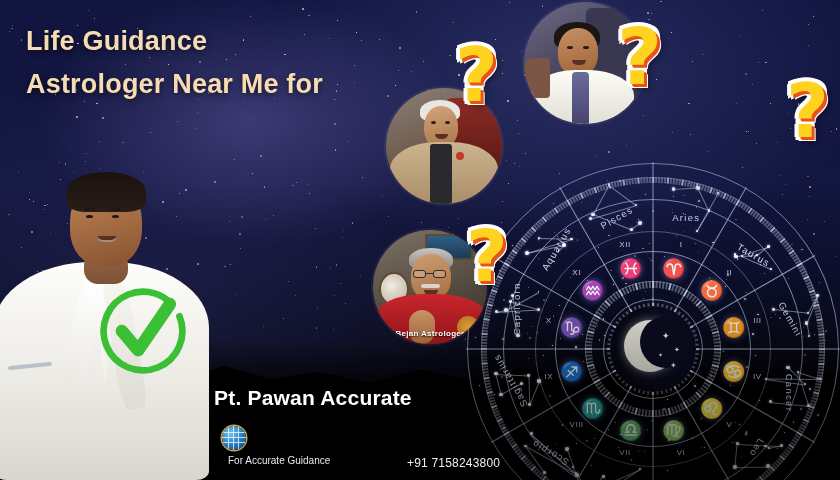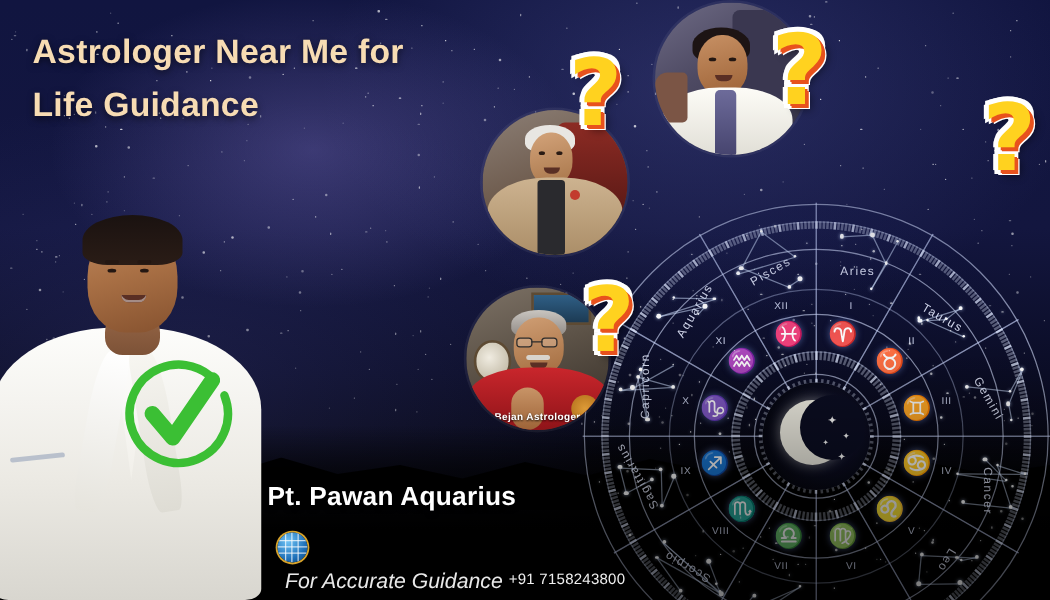--- a/index.html
+++ b/index.html
@@ -160,21 +160,21 @@
   .siterow { position:absolute; left:222px; top:426px; display:flex;
              align-items:center; gap:8px; }
   .globe { width:24px; height:24px; border-radius:50%; flex:0 0 auto;
            background:radial-gradient(circle at 35% 30%, #6fc3f5, #1d6fb8 62%, #0d3f72 100%);
            position:relative; overflow:hidden;
            box-shadow:0 0 0 1.5px #d8a32a; }
   .globe i { position:absolute; background:rgba(255,255,255,.72); }
   .siteurl { color:#f2f2f2; font-size:14.5px; letter-spacing:.1px;
              text-shadow:0 1px 3px rgba(0,0,0,.9); }
   .tagline { position:absolute; left:228px; top:455px; color:#e9e9e9;
-             font-size:17px; text-shadow:0 1px 3px rgba(0,0,0,.9);font-style:italic; }
+             font-size:10px; text-shadow:0 1px 3px rgba(0,0,0,.9); }
   .phone { position:absolute; left:407px; top:456px; color:#efefef;
            font-size:12px; letter-spacing:.2px; text-shadow:0 1px 3px rgba(0,0,0,.9); }
 </style>
 </head>
 <body>
 
 <div id="stage">
 
   <div class="sky"></div>
   <div class="stars" id="stars">
@@ -1320,22 +1320,22 @@
           <span class="mstar" style="left:52px;top:26px;">✦</span>
           <span class="mstar" style="left:64px;top:40px;font-size:7px;">✦</span>
           <span class="mstar" style="left:48px;top:46px;font-size:6px;">✦</span>
           <span class="mstar" style="left:60px;top:56px;font-size:8px;">✦</span>
         </div>
       </div>
     <div class="wheel-shade"></div>
   </div>
 
   <div class="headline">
+    <div>Life Guidance</div>
     <div>Astrologer Near Me for</div>
-    <div>Life Guidance</div>
   </div>
 
   <div class="portrait" style="left:524px; top:2px; width:122px; height:122px;">
     <div class="ph-bg" style="background:linear-gradient(150deg,#6f6c86 0%,#4e4a63 40%,#2f2d40 100%);"></div>
     <div style="position:absolute;left:62px;top:6px;width:52px;height:78px;background:#3a3750;border-radius:6px;"></div>
     <div class="ph-hair" style="left:30px; top:20px; width:46px; height:28px; background:#1d1414;"></div>
     <div class="ph-face" style="left:34px; top:26px; width:40px; height:48px;
          background:linear-gradient(165deg,#c79064,#9d6337);"></div>
     <div style="position:absolute;left:43px;top:44px;width:6px;height:3px;border-radius:50%;background:#241712;"></div>
     <div style="position:absolute;left:59px;top:44px;width:6px;height:3px;border-radius:50%;background:#241712;"></div>
@@ -1412,21 +1412,21 @@
     <div class="pr-eyeL"></div>
       <div class="pr-eyeR"></div>
     <div class="pr-mouth"></div>
   </div>
 
   <svg class="check-circle" viewBox="0 0 100 100">
     <circle cx="50" cy="50" r="41" fill="none" stroke="#3bbf34" stroke-width="7" stroke-linecap="round" stroke-dasharray="236 24" transform="rotate(-22 50 50)"></circle>
     <path d="M28 50 L45 70 L78 22" fill="none" stroke="#3bbf34" stroke-width="13" stroke-linecap="round" stroke-linejoin="round"></path>
   </svg>
 
-  <div class="brandname">Pt. Pawan Aquarius</div>
+  <div class="brandname">Pt. Pawan Accurate</div>
 
   <div class="siterow">
     <span class="globe">
       <i style="left:0;top:11px;width:24px;height:1.2px;"></i>
       <i style="left:0;top:6px;width:24px;height:1px;"></i>
       <i style="left:0;top:16px;width:24px;height:1px;"></i>
       <i style="left:11px;top:0;width:1.2px;height:24px;"></i>
       <i style="left:6px;top:0;width:1px;height:24px;"></i>
       <i style="left:16px;top:0;width:1px;height:24px;"></i>
     </span>

